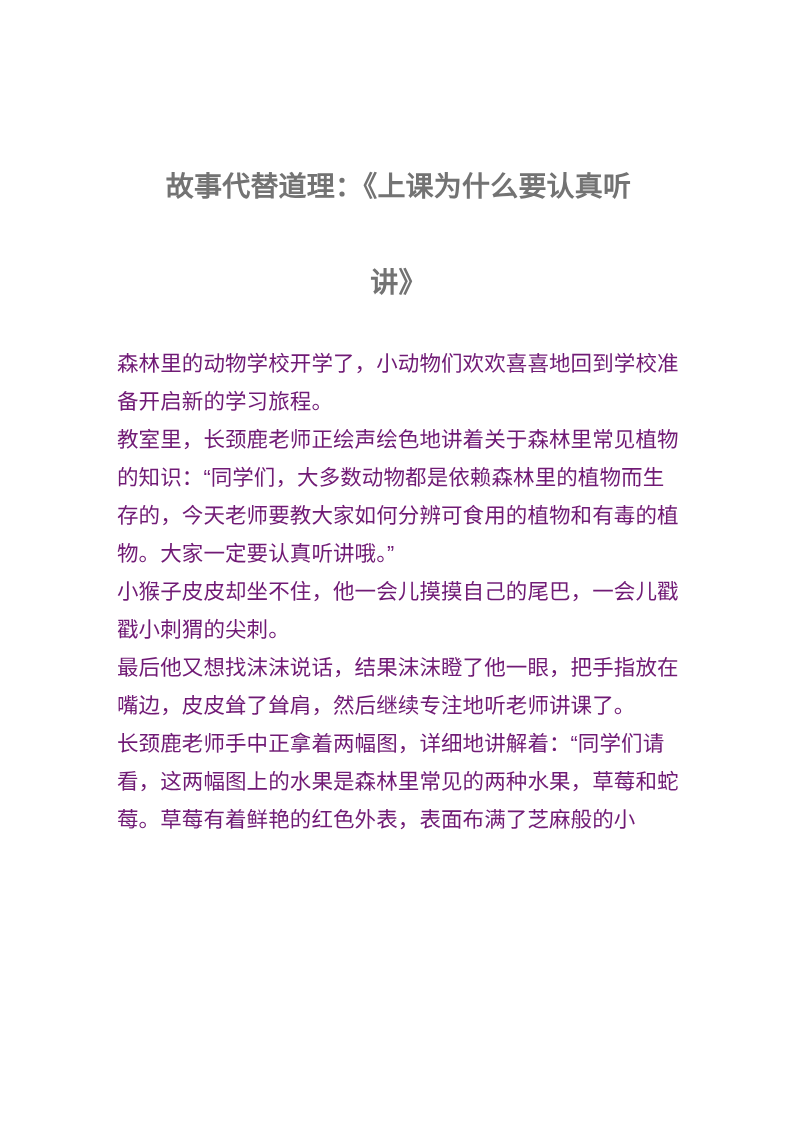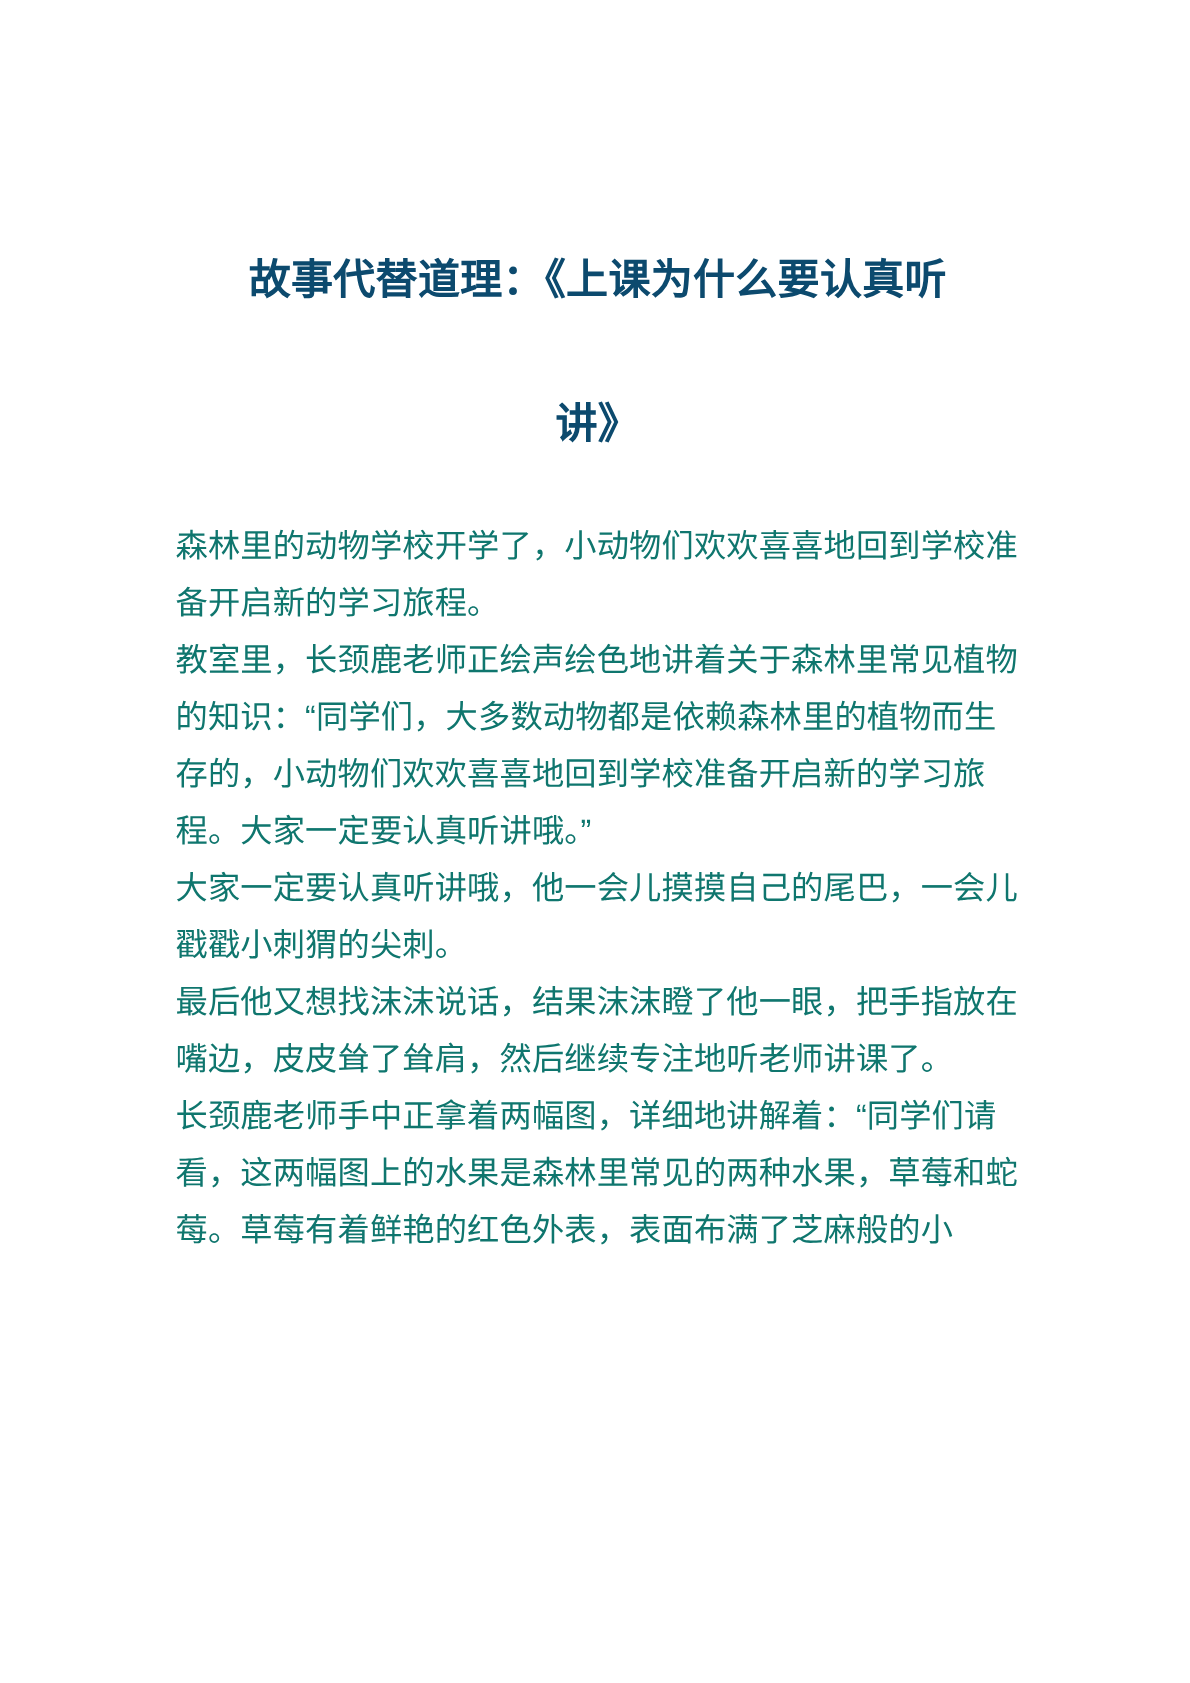--- a/index.html
+++ b/index.html
@@ -28,54 +28,54 @@
   .doc-title {
     position: absolute;
     left: 117px;
     top: 120px;
     width: 563px;
     text-align: center;
     font-size: 28px;
     font-weight: 700;
     line-height: 96px;
     letter-spacing: 0.2px;
-    color: #0c4a6e;
+    color: #737373;
   }
 
   .body-block {
     position: absolute;
     left: 117px;
     top: 345px;
     width: 566px;
   }
 
   .para {
     margin: 0;
     font-size: 21.5px;
     font-weight: 400;
     line-height: 38px;
     letter-spacing: 0.1px;
-    color: #0f766e;
+    color: #701a75;
     text-align: left;
     word-break: break-all;
     overflow-wrap: break-word;
   }
 </style>
 </head>
 <body>
 
 <div class="page">
 
   <h1 class="doc-title">
     <span>故事代替道理：《上课为什么要认真听</span>
     <br>
     <span>讲》</span>
   </h1>
 
   <div class="body-block">
     <p class="para">森林里的动物学校开学了，小动物们欢欢喜喜地回到学校准备开启新的学习旅程。</p>
-    <p class="para">教室里，长颈鹿老师正绘声绘色地讲着关于森林里常见植物的知识：“同学们，大多数动物都是依赖森林里的植物而生存的，小动物们欢欢喜喜地回到学校准备开启新的学习旅程。大家一定要认真听讲哦。”</p>
-    <p class="para">大家一定要认真听讲哦，他一会儿摸摸自己的尾巴，一会儿戳戳小刺猬的尖刺。</p>
+    <p class="para">教室里，长颈鹿老师正绘声绘色地讲着关于森林里常见植物的知识：“同学们，大多数动物都是依赖森林里的植物而生存的，今天老师要教大家如何分辨可食用的植物和有毒的植物。大家一定要认真听讲哦。”</p>
+    <p class="para">小猴子皮皮却坐不住，他一会儿摸摸自己的尾巴，一会儿戳戳小刺猬的尖刺。</p>
     <p class="para">最后他又想找沫沫说话，结果沫沫瞪了他一眼，把手指放在嘴边，皮皮耸了耸肩，然后继续专注地听老师讲课了。</p>
     <p class="para">长颈鹿老师手中正拿着两幅图，详细地讲解着：“同学们请看，这两幅图上的水果是森林里常见的两种水果，草莓和蛇莓。草莓有着鲜艳的红色外表，表面布满了芝麻般的小</p>
   </div>
 
 </div>
 
 </body></html>

